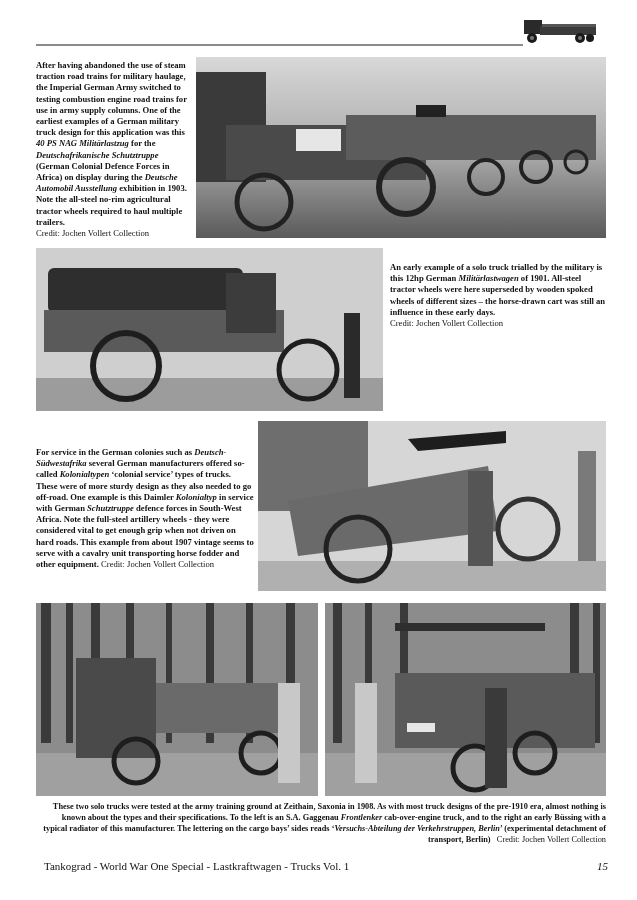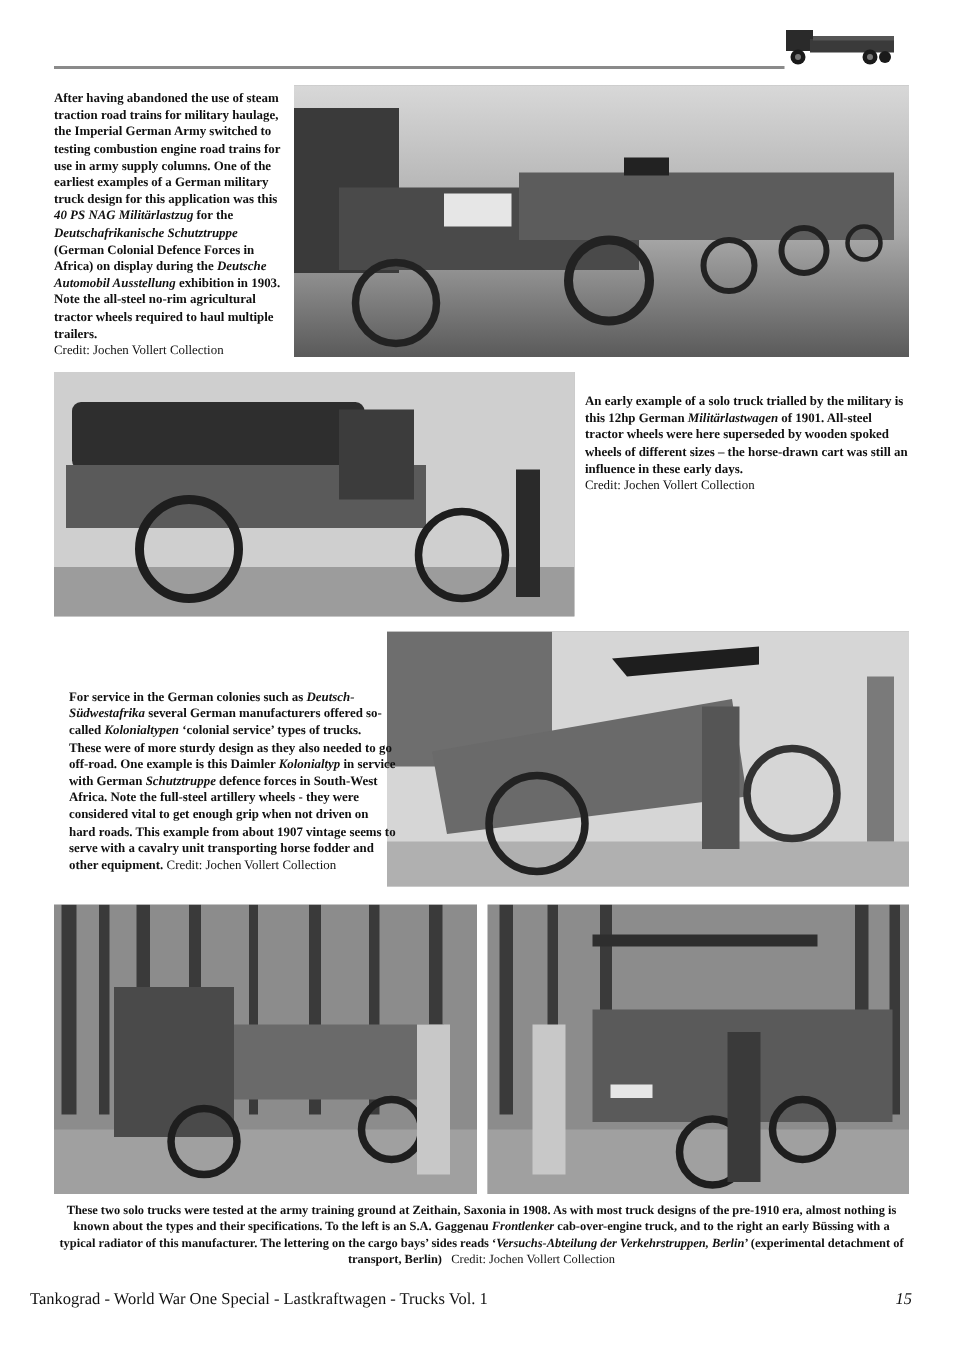--- a/index.html
+++ b/index.html
@@ -8,23 +8,23 @@
   .abs { position: absolute; }
   .header-rule { left: 36px; top: 44px; width: 487px; height: 2px; background: #8a8a8a; }
   .header-thumb { left: 522px; top: 14px; width: 80px; height: 32px; }
   .photo { position: absolute; overflow: hidden; background: #9a9a9a; }
   .photo svg { width: 100%; height: 100%; display: block; }
   .caption { position: absolute; font-size: 8.6px; line-height: 11.2px; font-weight: bold; color: #111; }
   .caption i { font-style: italic; }
   .caption .credit { font-weight: normal; }
   .cap1 { left: 36px; top: 60px; width: 158px; }
   .cap2 { left: 390px; top: 262px; width: 218px; }
-  .cap3 { left: 46px; top: 447px; width: 218px; margin-top: 12px; }
-  .cap4 { left: 36px; top: 801px; width: 570px; text-align: center; font-size: 8.3px; line-height: 11px; }
-  .footer-title { left: 20px; top: 860px; font-size: 11px; font-weight: normal; }
+  .cap3 { left: 36px; top: 447px; width: 218px; }
+  .cap4 { left: 36px; top: 801px; width: 570px; text-align: right; font-size: 8.3px; line-height: 11px; }
+  .footer-title { left: 44px; top: 860px; font-size: 11px; font-weight: normal; }
   .page-number { left: 590px; top: 860px; width: 18px; font-size: 11px; text-align: right; font-style: italic; }
 </style>
 </head>
 <body>
 
 <div class="abs header-rule"></div>
 <div class="abs header-thumb">
   <svg viewBox="0 0 80 32" width="80" height="32">
     <rect x="2" y="6" width="18" height="14" fill="#2a2a2a"></rect>
     <rect x="18" y="12" width="56" height="9" fill="#3a3a3a"></rect>

